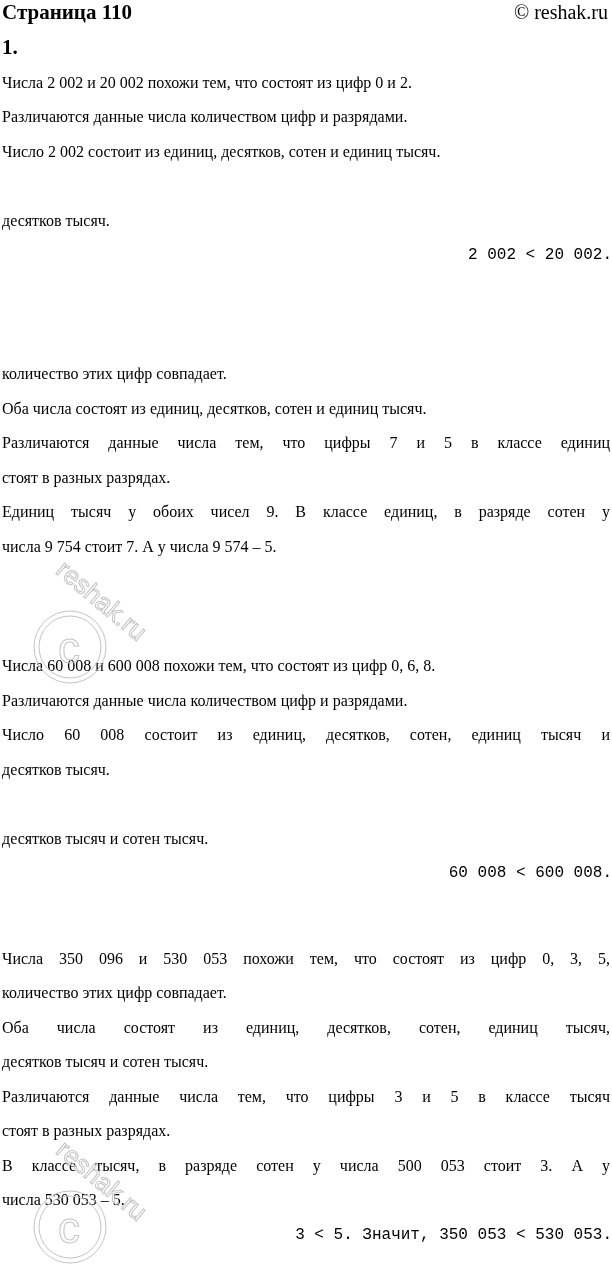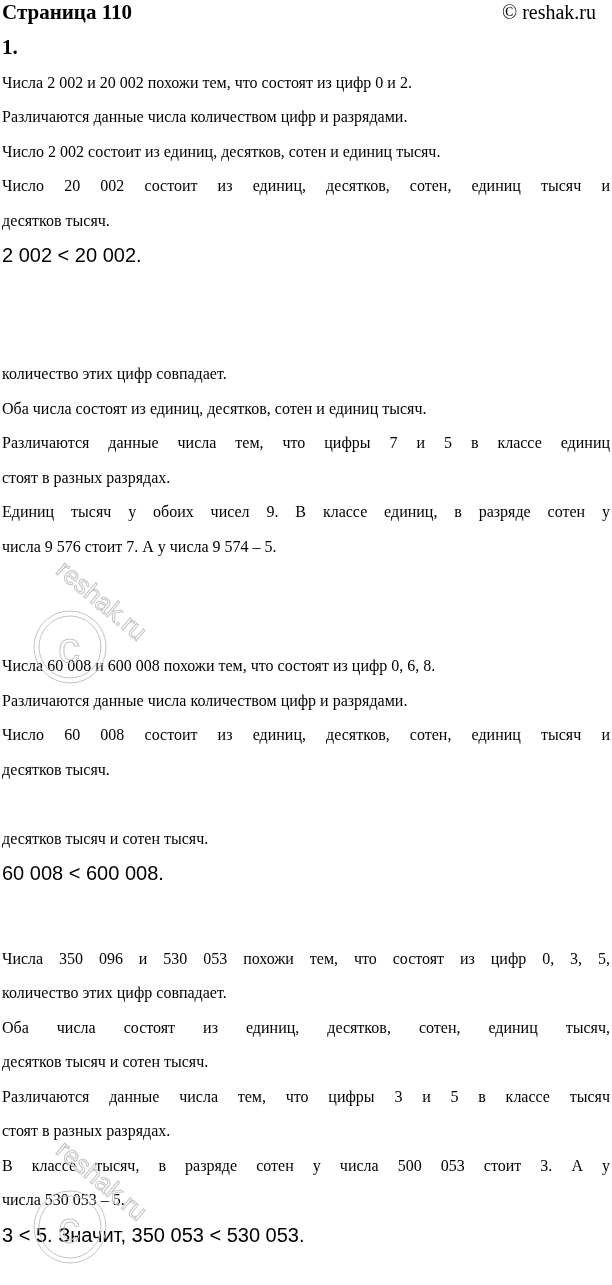--- a/index.html
+++ b/index.html
@@ -4,27 +4,27 @@
 <style>
   html, body { margin: 0; padding: 0; background: #ffffff; }
   body { width: 612px; height: 1285px; position: relative; overflow: hidden; color: #000; }
   .page { position: absolute; left: 0; top: 0; width: 612px; height: 1285px; }
   .line {
     position: absolute; left: 2px; right: 0;
     font-family: "Liberation Serif", "DejaVu Serif", serif;
     font-size: 16px; line-height: 26px; white-space: nowrap;
   }
   .just { text-align: justify; text-align-last: justify; right: 0; width: 608px; }
-  .math { font-family: Liberation Sans, sans-serif; font-size: 20px; }
+  .math { font-family: Liberation Mono, monospace; font-size: 16px; text-align: right; }
   .header-title {
     position: absolute; left: 2px; top: 0px;
     font-family: "Liberation Serif", serif; font-weight: bold; font-size: 21px; line-height: 24px;
   }
   .header-site {
-    position: absolute; right: 16px; top: 0px;
+    position: absolute; right: 4px; top: 0px;
     font-family: "Liberation Serif", serif; font-size: 20px; line-height: 24px;
   }
   .task-num {
     position: absolute; left: 2px; top: 34px;
     font-family: "Liberation Serif", serif; font-weight: bold; font-size: 21px; line-height: 26px;
   }
   .watermark { position: absolute; pointer-events: none; }
   .watermark svg { overflow: visible; }
 </style>
 </head>
@@ -32,30 +32,29 @@
 
 <div class="page">
 
   <div class="header-title">Страница 110</div>
   <div class="header-site">© reshak.ru</div>
   <div class="task-num">1.</div>
 
   <div class="line" style="top:70px">Числа 2 002 и 20 002 похожи тем, что состоят из цифр 0 и 2.</div>
   <div class="line" style="top:104px">Различаются данные числа количеством цифр и разрядами.</div>
   <div class="line" style="top:139px">Число 2 002 состоит из единиц, десятков, сотен и единиц тысяч.</div>
-  <div class="line just" style="top:173px">Число 20 002 состоит из единиц, десятков, сотен, единиц тысяч и</div>
   <div class="line" style="top:208px">десятков тысяч.</div>
   <div class="line math" style="top:242px">2 002 &lt; 20 002.</div>
 
   <div class="line" style="top:361px">количество этих цифр совпадает.</div>
   <div class="line" style="top:396px">Оба числа состоят из единиц, десятков, сотен и единиц тысяч.</div>
   <div class="line just" style="top:430px">Различаются данные числа тем, что цифры 7 и 5 в классе единиц</div>
   <div class="line" style="top:465px">стоят в разных разрядах.</div>
   <div class="line just" style="top:499px">Единиц тысяч у обоих чисел 9. В классе единиц, в разряде сотен у</div>
-  <div class="line" style="top:534px">числа 9 576 стоит 7. А у числа 9 574 – 5.</div>
+  <div class="line" style="top:534px">числа 9 754 стоит 7. А у числа 9 574 – 5.</div>
 
   <div class="line" style="top:653px">Числа 60 008 и 600 008 похожи тем, что состоят из цифр 0, 6, 8.</div>
   <div class="line" style="top:688px">Различаются данные числа количеством цифр и разрядами.</div>
   <div class="line just" style="top:722px">Число 60 008 состоит из единиц, десятков, сотен, единиц тысяч и</div>
   <div class="line" style="top:757px">десятков тысяч.</div>
   <div class="line" style="top:826px">десятков тысяч и сотен тысяч.</div>
   <div class="line math" style="top:860px">60 008 &lt; 600 008.</div>
 
   <div class="line just" style="top:946px">Числа 350 096 и 530 053 похожи тем, что состоят из цифр 0, 3, 5,</div>
   <div class="line" style="top:980px">количество этих цифр совпадает.</div>

